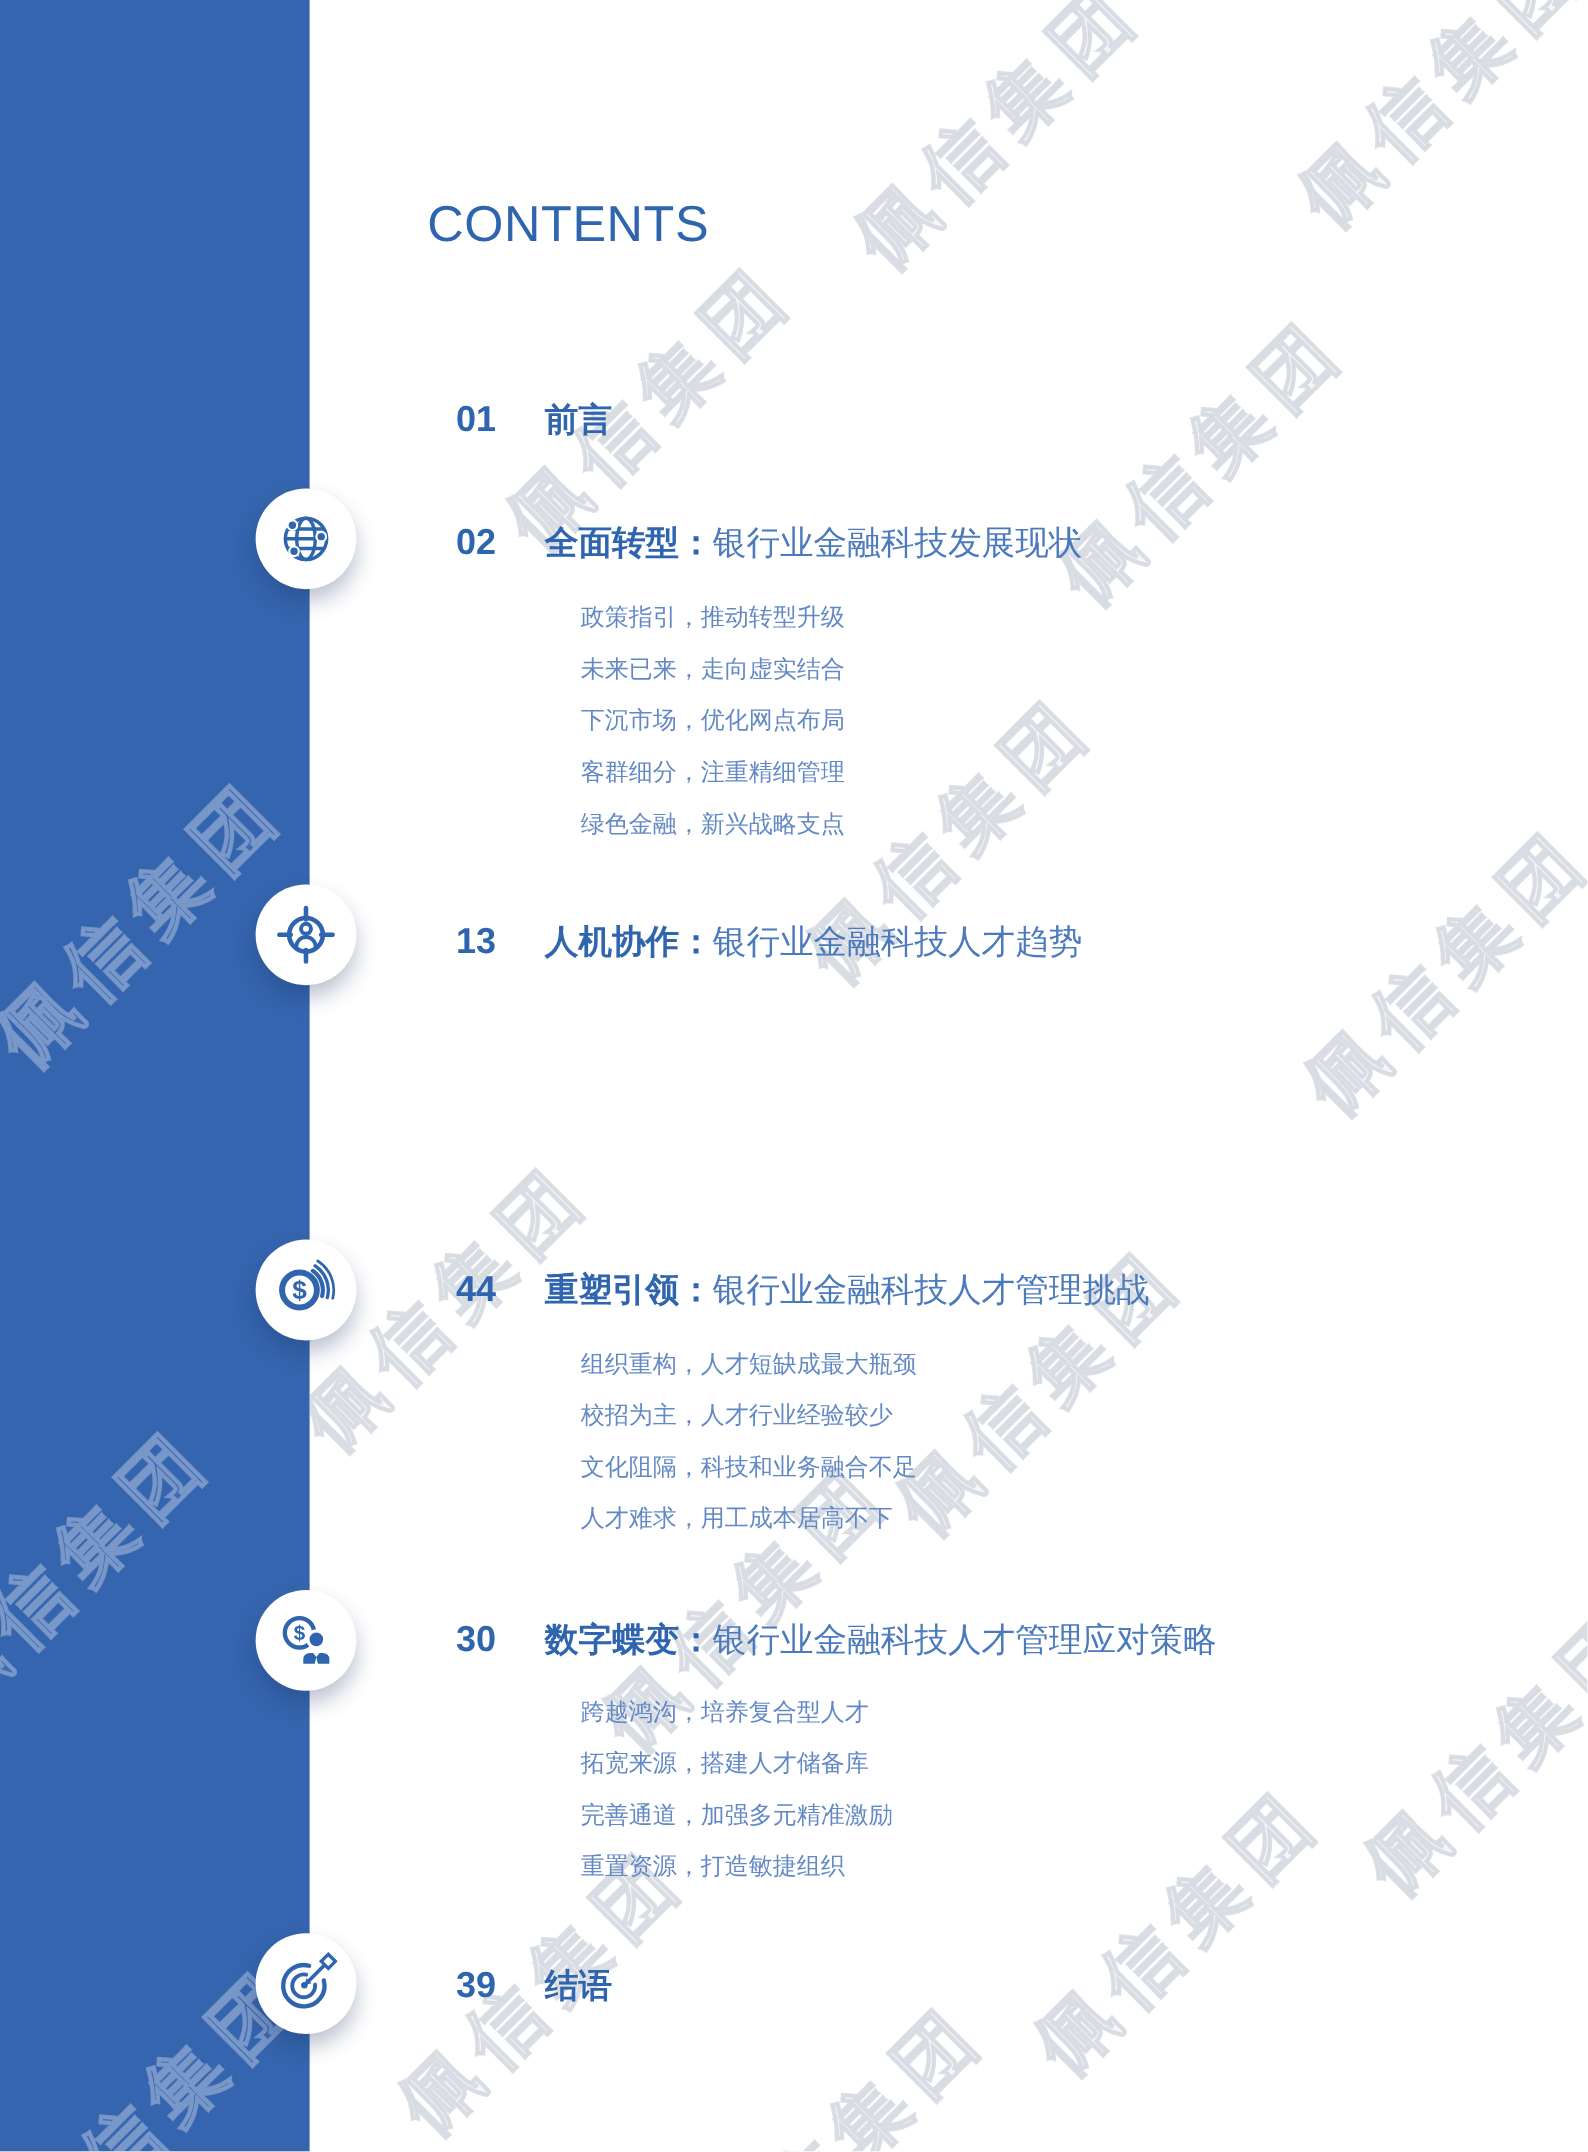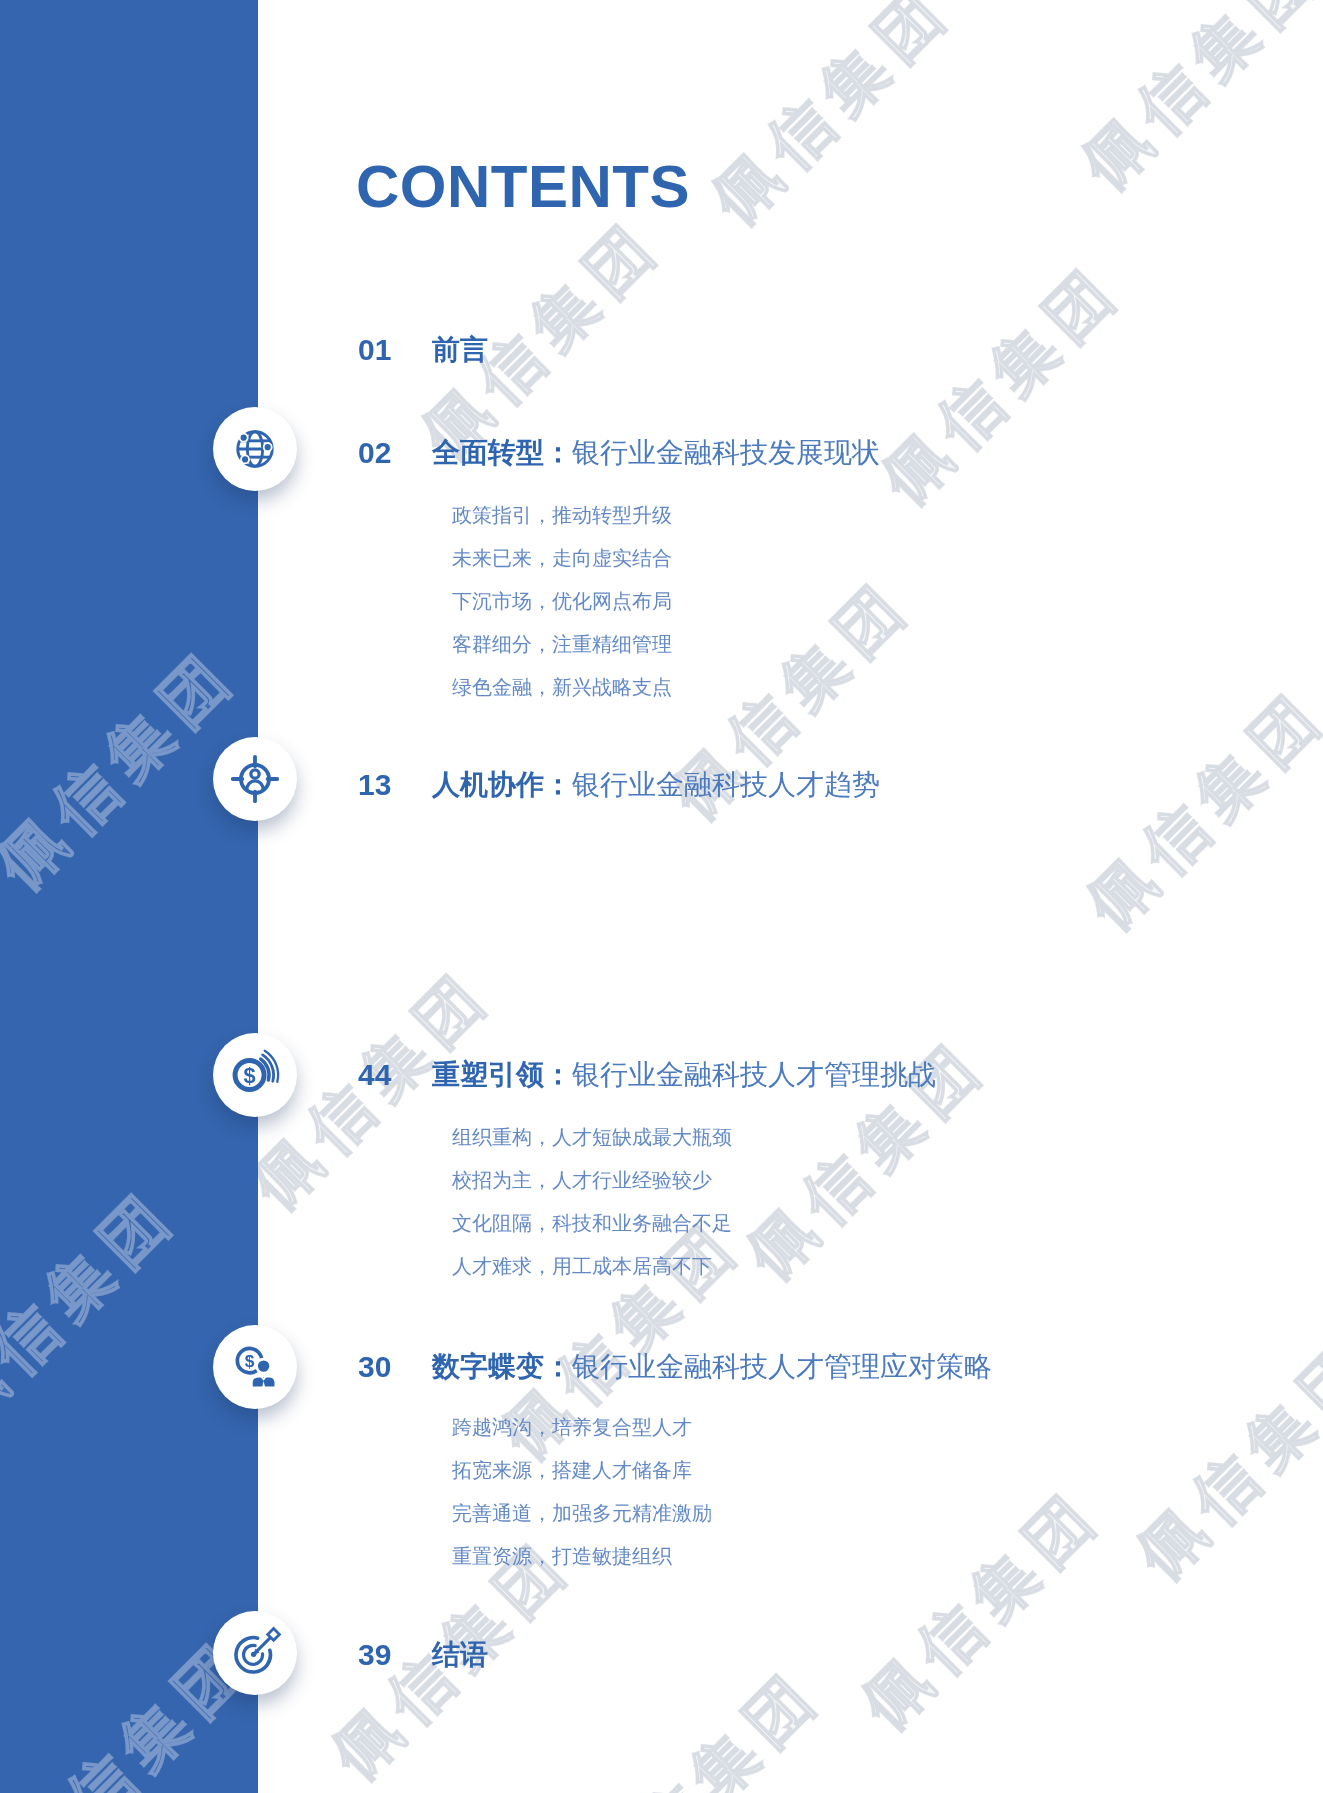--- a/index.html
+++ b/index.html
@@ -22,31 +22,31 @@
     transform:rotate(-45deg);transform-origin:center;
     pointer-events:none;user-select:none;
     font-family:"Liberation Sans", sans-serif;
   }
   .wm.gray{color:rgba(176,184,198,0.13);-webkit-text-stroke:1.6px rgba(176,184,198,0.42);}
   .wm.white{color:rgba(255,255,255,0.05);-webkit-text-stroke:1.6px rgba(255,255,255,0.30);}
   .wm-layer{position:absolute;left:258px;top:0;right:0;bottom:0;overflow:hidden;z-index:1;}
   
   .contents-title{
     position:absolute;left:356px;top:159px;
-    font-size:60px;line-height:56px;font-weight:700;
+    font-size:42px;line-height:56px;font-weight:400;
     color:#2F64AF;letter-spacing:0.5px;z-index:2;
   }
   
-  .row{position:absolute;left:358px;display:flex;align-items:center;z-index:2;}
+  .row{position:absolute;left:380px;display:flex;align-items:center;z-index:2;}
   .row .num{width:74px;flex:0 0 74px;font-size:30px;font-weight:700;color:#2F64AF;line-height:40px;}
   .row .title{font-size:28px;line-height:40px;white-space:nowrap;}
   .row .title .tb{color:#2F64AF;font-weight:700;margin-top:15px;}
   .row .title .tr{color:#4B7ABD;font-weight:400;}
   .subs{position:absolute;left:452px;z-index:2;font-size:20px;color:#6389C5;}
-  .subs .si{height:43px;line-height:43px;white-space:nowrap;}
+  .subs .si{height:43px;line-height:43px;white-space:nowrap;margin-left:32px;}
   
   .icon-circle{
     position:absolute;left:213px;width:84px;height:84px;border-radius:50%;
     background:#ffffff;z-index:3;
     box-shadow:0 10px 18px rgba(28,50,95,0.30);
     display:flex;align-items:center;justify-content:center;
   }
   .icon-circle svg{width:58px;height:58px;display:block;}
 </style>
 </head>

